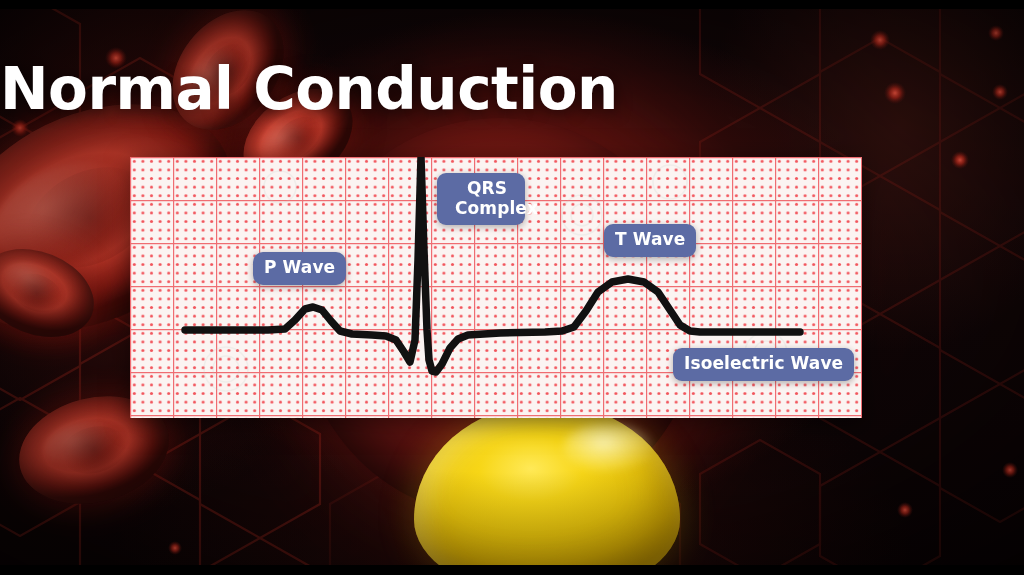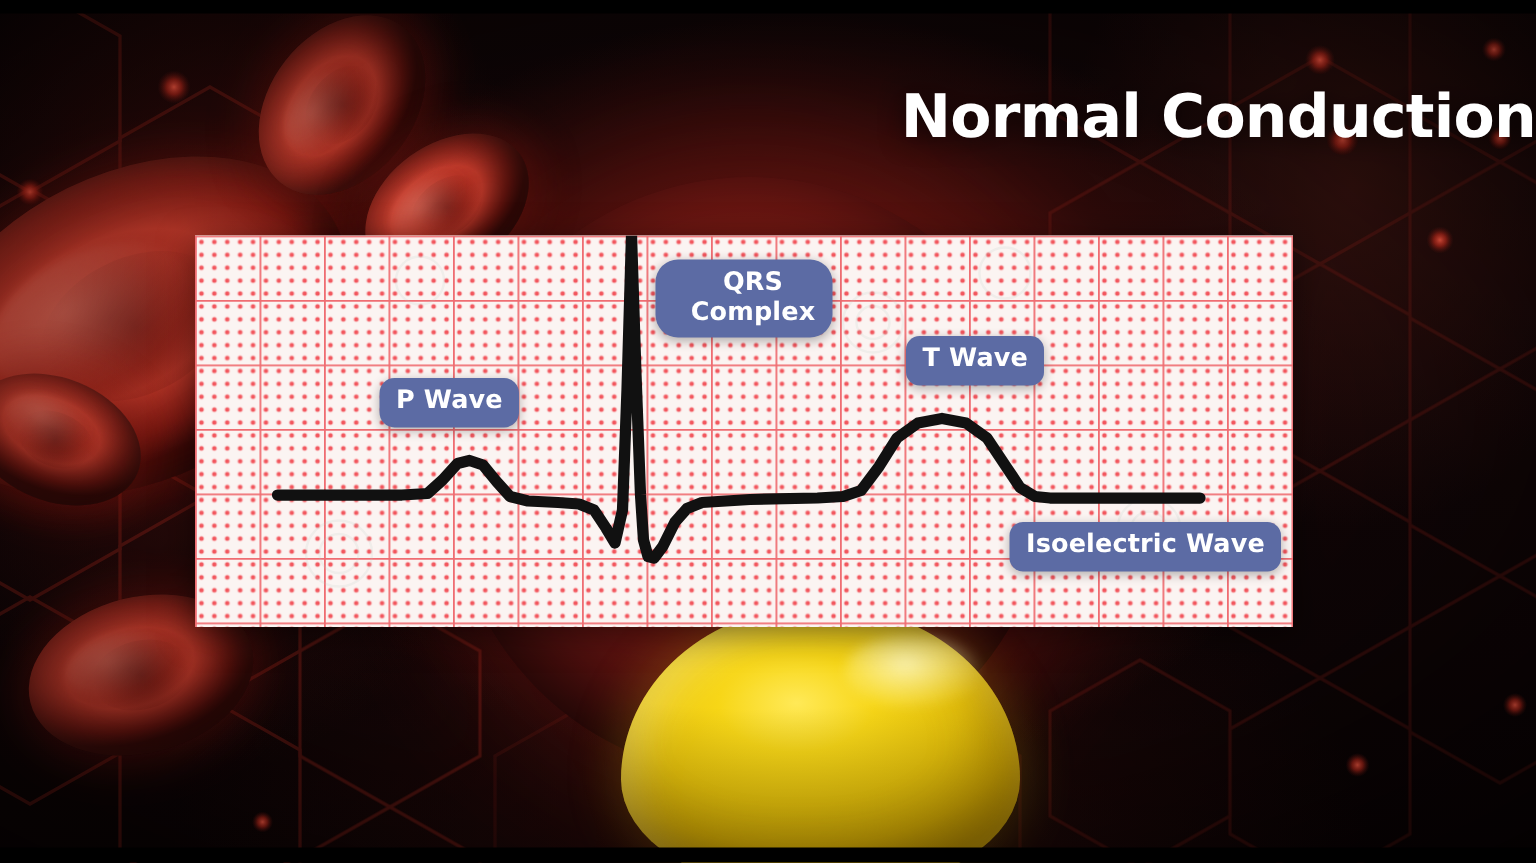--- a/index.html
+++ b/index.html
@@ -84,23 +84,23 @@
     position:absolute;left:0;right:0;height:9px;
     background:#000;
   }
   .letterbox.top{top:0;}
   .letterbox.bottom{bottom:0;height:10px;}
 
   
   .title{
     position:absolute;
     left:0; right:0; top:55px;
-    text-align:right;
+    text-align:left;
     color:#fff;
-    font-size:40px;
+    font-size:58px;
     font-weight:bold;
     letter-spacing:-0.5px;
     font-family:"DejaVu Sans","Liberation Sans",sans-serif;
     text-shadow:0 2px 16px rgba(0,0,0,.65);
     white-space:nowrap;
   }
 
   
   #ecg-panel{
     position:absolute;
@@ -128,21 +128,21 @@
     font-size:17px;
     letter-spacing:.1px;
     text-align:center;
     padding:6px 11px 7px;
     line-height:1.16;
     box-shadow:0 2px 7px rgba(0,0,0,.30);
     font-family:"DejaVu Sans","Liberation Sans",sans-serif;
     white-space:pre-line;
   }
   #lbl-p-wave       { left:253px; top:252px;border-radius:10px; }
-  #lbl-qrs          { left:437px; top:173px; width:118px; padding-left:18px; padding-right:6px;border-radius:15px; }
+  #lbl-qrs          { left:437px; top:173px; width:88px; padding-left:18px; padding-right:6px; }
   #lbl-t-wave       { left:604px; top:224px; }
   #lbl-pr-segment   { left:262px; top:348px; }
   #lbl-isoelectric  { left:673px; top:348px; }
 </style>
 </head>
 <body>
 
 <div id="slide">
 
   <div class="bg-base"></div>

